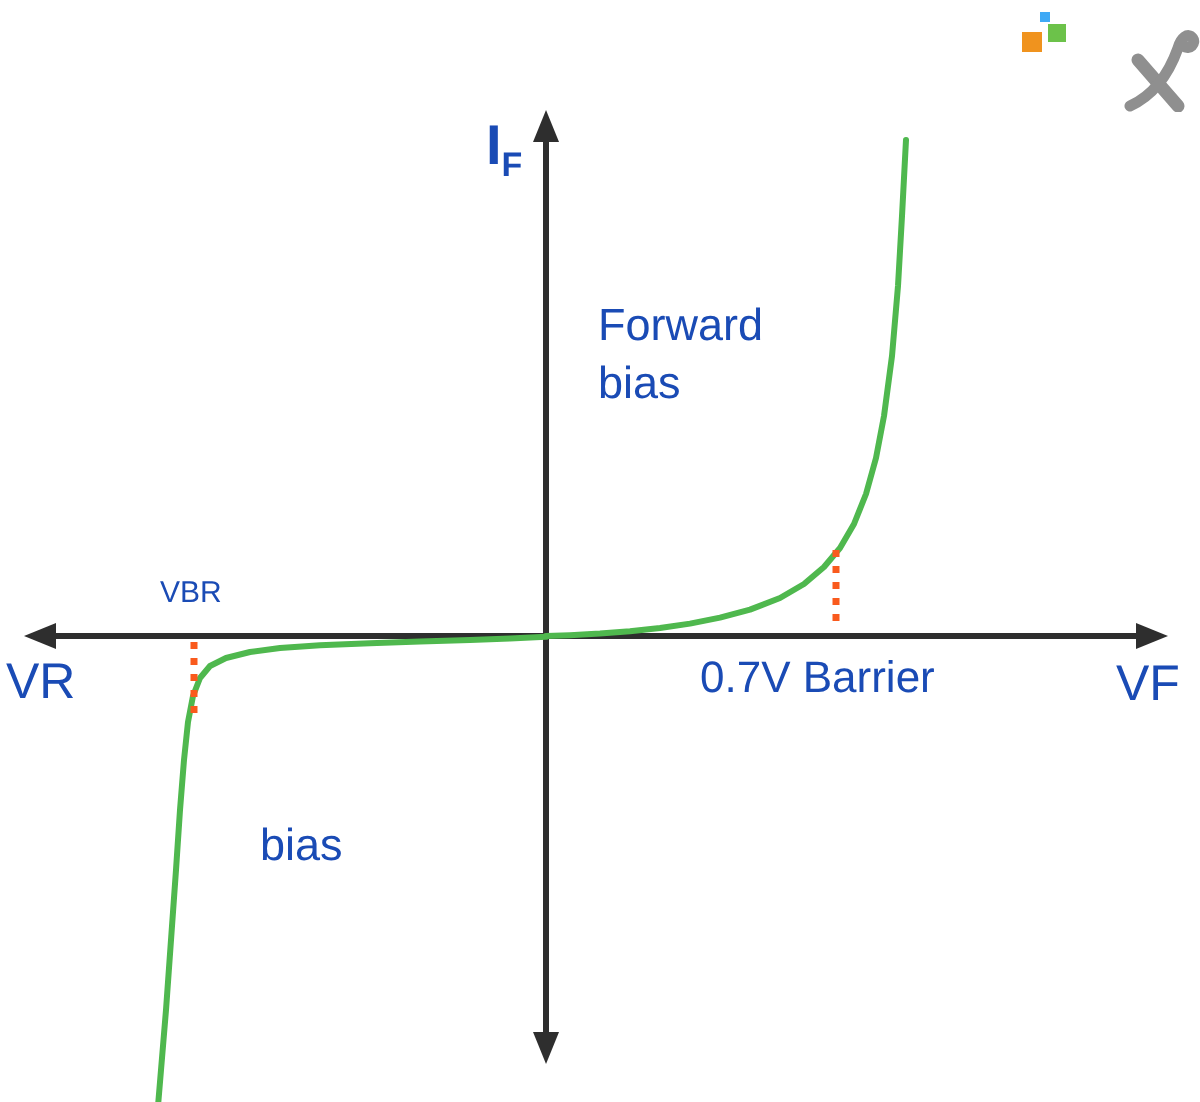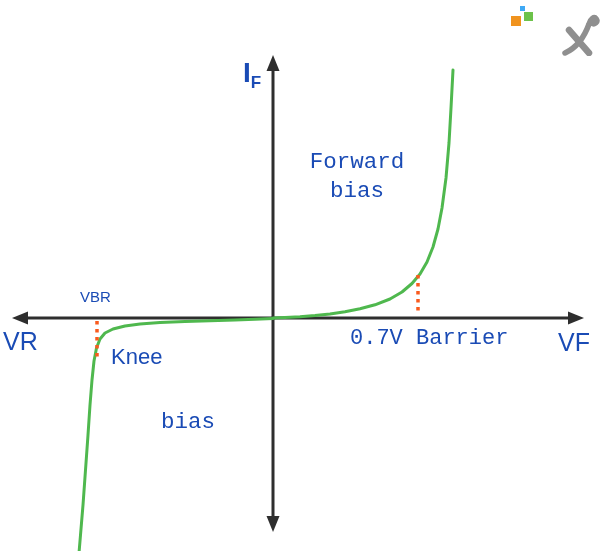--- a/index.html
+++ b/index.html
@@ -2,21 +2,21 @@
 <html style="--blue: #1A4BB5; --logo-gray: #8F8F8F; --logo-orange: #F0931E; --logo-green: #6CC24A; --logo-blue: #3FA9F5;"><head>
 <meta charset="utf-8">
 <style>
   html,body{margin:0;padding:0;background:#ffffff;}
   .canvas{
     position:relative;width:600px;height:551px;background:#ffffff;overflow:hidden;
     font-family:"Liberation Sans","DejaVu Sans",sans-serif;
   }
   .canvas svg.plot{position:absolute;left:0;top:0;}
   .lbl{position:absolute;color:var(--blue);white-space:nowrap;}
-  .lbl .line{text-align:center;font-family:Liberation Mono, monospace;}
+  .lbl .line{}
   #if-label{left:243px;top:57px;font-weight:bold;}
   #if-label .main{font-size:28px;}
   #if-label .sub{font-size:17px;vertical-align:-6px;}
   #forward-bias{left:299px;top:148px;width:116px;font-size:22.5px;line-height:29px;}
   #reverse-bias{left:130px;top:408px;width:116px;font-size:22.5px;line-height:29px;}
   #barrier-label{left:350px;top:325px;width:142px;font-size:22px;line-height:27px;}
   #vbr-label{left:80px;top:288px;font-size:15px;}
   #knee-label{left:111px;top:344px;font-size:22px;}
   #vr-label{left:3px;top:327px;font-size:25px;}
   #vf-label{left:558px;top:328px;font-size:25px;text-align:center;}
@@ -57,21 +57,20 @@
 
   <div class="lbl" id="reverse-bias">
     <div class="line">bias</div>
   </div>
 
   <div class="lbl" id="barrier-label">
     <div class="line">0.7V Barrier</div>
   </div>
 
   <div class="lbl" id="vbr-label">VBR</div>
-  <div class="lbl" id="knee-label">Knee</div>
   <div class="lbl" id="vr-label">VR</div>
   <div class="lbl" id="vf-label">VF</div>
 
   <div class="logo">
     <span class="sq orange"></span>
     <span class="sq green"></span>
     <span class="sq blue"></span>
     <svg class="xg" width="38" height="44" viewBox="0 0 38 44">
       <path d="M7,18 L27,41" fill="none" stroke="currentColor" stroke-width="6.5" stroke-linecap="round"></path>
       <path d="M3,41 C14,36 22,26 27,12 C28.5,7 32,4 34.3,7 C36.2,9.6 33,13.4 29.5,11" fill="none" stroke="currentColor" stroke-width="5.5" stroke-linecap="round"></path>

